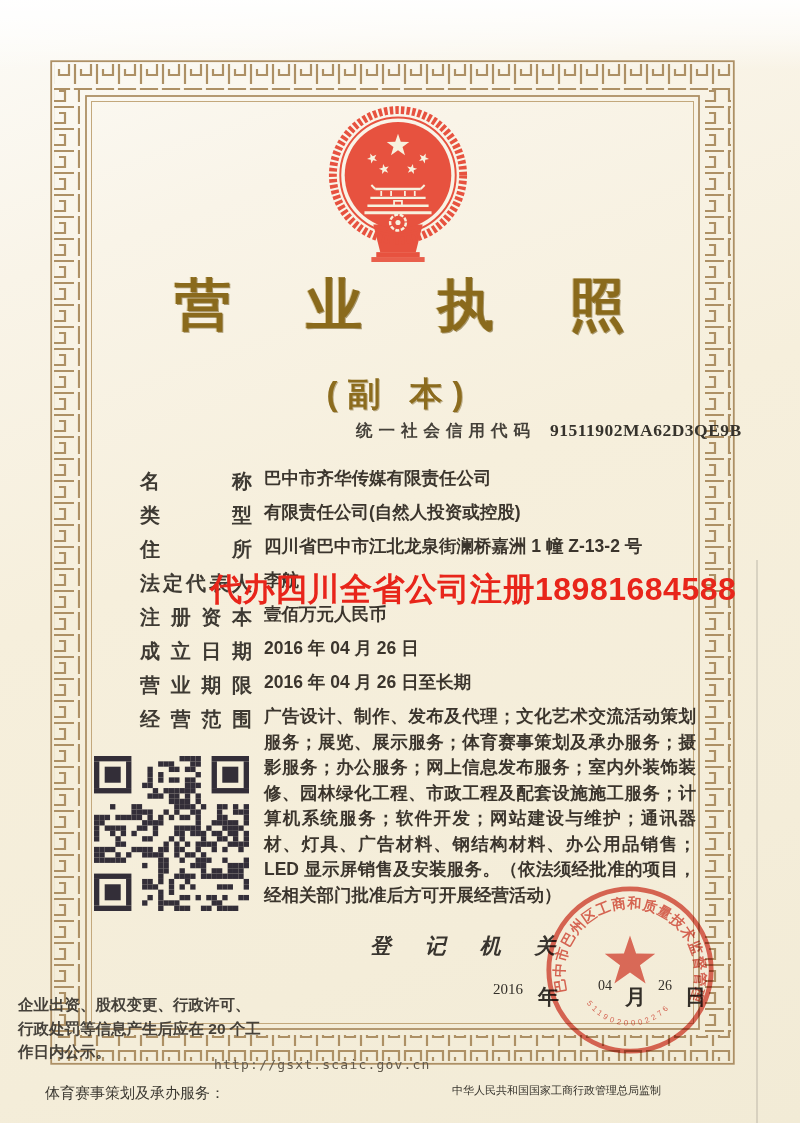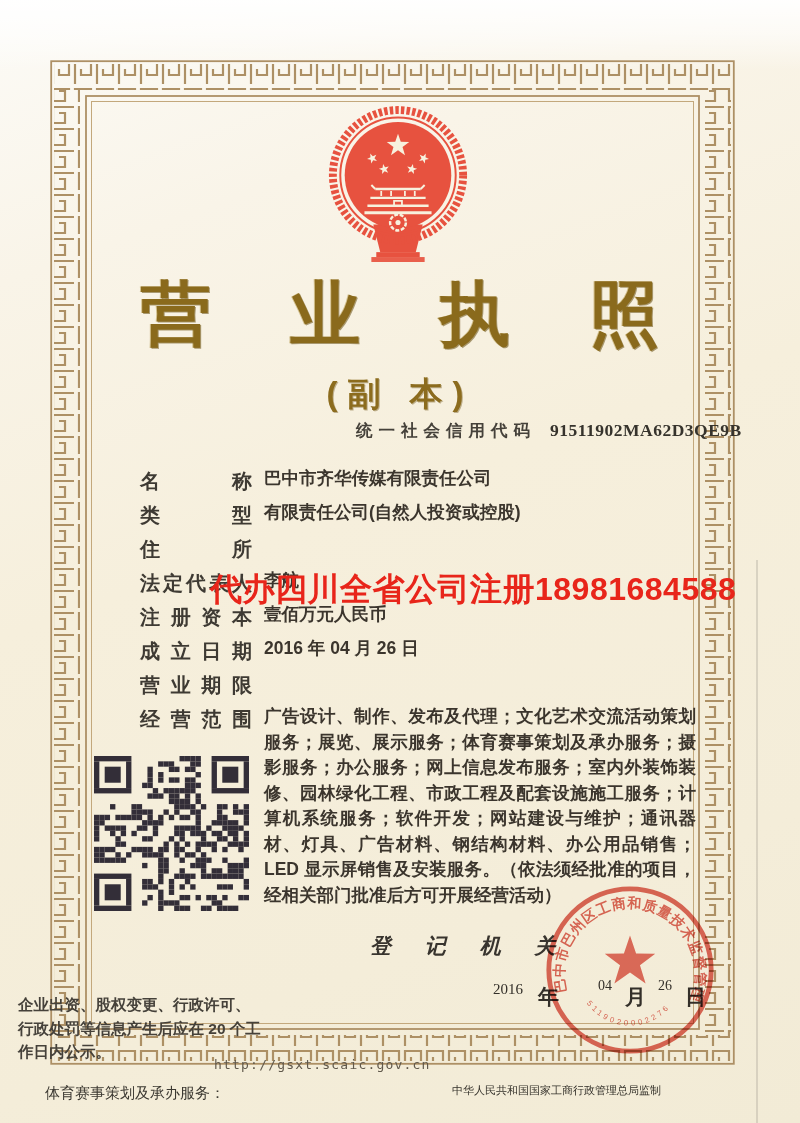--- a/index.html
+++ b/index.html
@@ -6,21 +6,21 @@
   body{width:800px;height:1123px;font-family:"Liberation Sans",sans-serif;}
   .page{position:relative;width:800px;height:1123px;overflow:hidden;
     background:
       linear-gradient(180deg,rgba(255,255,255,.95) 0px,rgba(255,255,255,.6) 34px,rgba(255,255,255,0) 70px),
       linear-gradient(160deg,#fcfbf7 0%,#f9f4e8 20%,#f6efdc 45%,#f4edd9 78%,#f2ebd6 100%);}
   .scan-edge{position:absolute;right:42px;top:560px;width:2px;height:563px;background:rgba(185,178,165,.45);}
   svg{display:block;}
   .frame{position:absolute;left:50px;top:60px;z-index:1;}
   .emblem{position:absolute;left:324px;top:106px;z-index:2;}
   .title{position:absolute;left:0;top:268px;width:800px;text-align:center;z-index:3;
-    font-size:70px;font-weight:900;letter-spacing:30px;text-indent:30px;color:#8a6a1c;
+    font-size:56px;font-weight:900;letter-spacing:30px;text-indent:30px;color:#8a6a1c;
     text-shadow:1px 1px 0 rgba(104,78,16,.55), -1px 0 0 rgba(173,142,55,.5);white-space:nowrap;}
   .subtitle{position:absolute;left:0;top:372px;width:800px;text-align:center;z-index:3;
     font-size:33px;font-weight:700;letter-spacing:10px;color:#8c6c1e;text-shadow:1px 1px 0 rgba(104,78,16,.4);}
   .codeline{position:absolute;left:338px;top:420px;z-index:3;display:flex;gap:14px;align-items:baseline;white-space:nowrap;margin-left:18px;}
   .codeline .cc-label{font-size:16.5px;font-weight:700;letter-spacing:6px;color:#45413a;}
   .codeline .cc-value{font-family:"Liberation Serif",serif;font-size:17.5px;letter-spacing:.5px;color:#36332c;font-weight:600;}
   #fields{position:absolute;left:140px;top:464px;width:560px;z-index:3;}
   .frow{position:absolute;left:0;width:556px;display:flex;align-items:flex-start;}
   .frow-0{top:2px}.frow-1{top:36px}.frow-2{top:70px}.frow-3{top:104px}
   .frow-4{top:138px}.frow-5{top:172px}.frow-6{top:206px}.frow-7{top:240px}
@@ -127,20 +127,21 @@
           <span>类</span>
           <span>型</span>
         </div>
         <div class="fvalue">有限责任公司(自然人投资或控股)</div>
       </div>
       <div class="frow frow-2">
         <div class="flabel">
           <span>住</span>
           <span>所</span>
         </div>
+        <div class="fvalue">四川省巴中市江北龙泉街澜桥嘉洲 1 幢 Z-13-2 号</div>
       </div>
       <div class="frow frow-3">
         <div class="flabel">
           <span>法</span>
           <span>定</span>
           <span>代</span>
           <span>表</span>
           <span>人</span>
         </div>
         <div class="fvalue">李航</div>
@@ -163,20 +164,21 @@
         </div>
         <div class="fvalue">2016 年 04 月 26 日</div>
       </div>
       <div class="frow frow-6">
         <div class="flabel">
           <span>营</span>
           <span>业</span>
           <span>期</span>
           <span>限</span>
         </div>
+        <div class="fvalue">2016 年 04 月 26 日至长期</div>
       </div>
       <div class="frow frow-7">
         <div class="flabel">
           <span>经</span>
           <span>营</span>
           <span>范</span>
           <span>围</span>
         </div>
         <div class="fvalue">广告设计、制作、发布及代理；文化艺术交流活动策划服务；展览、展示服务；体育赛事策划及承办服务；摄影服务；办公服务；网上信息发布服务；室内外装饰装修、园林绿化工程、市政工程及配套设施施工服务；计算机系统服务；软件开发；网站建设与维护；通讯器材、灯具、广告材料、钢结构材料、办公用品销售；LED 显示屏销售及安装服务。（依法须经批准的项目，经相关部门批准后方可开展经营活动）</div>
       </div>

